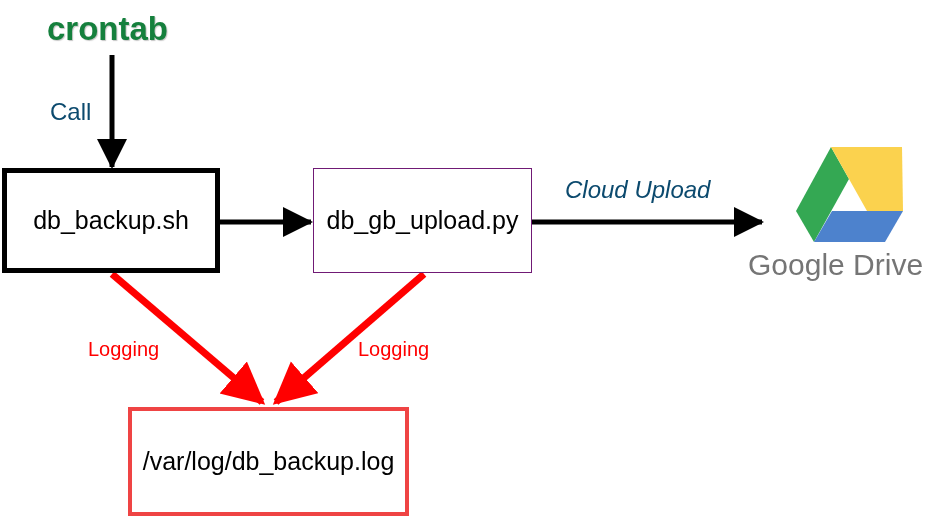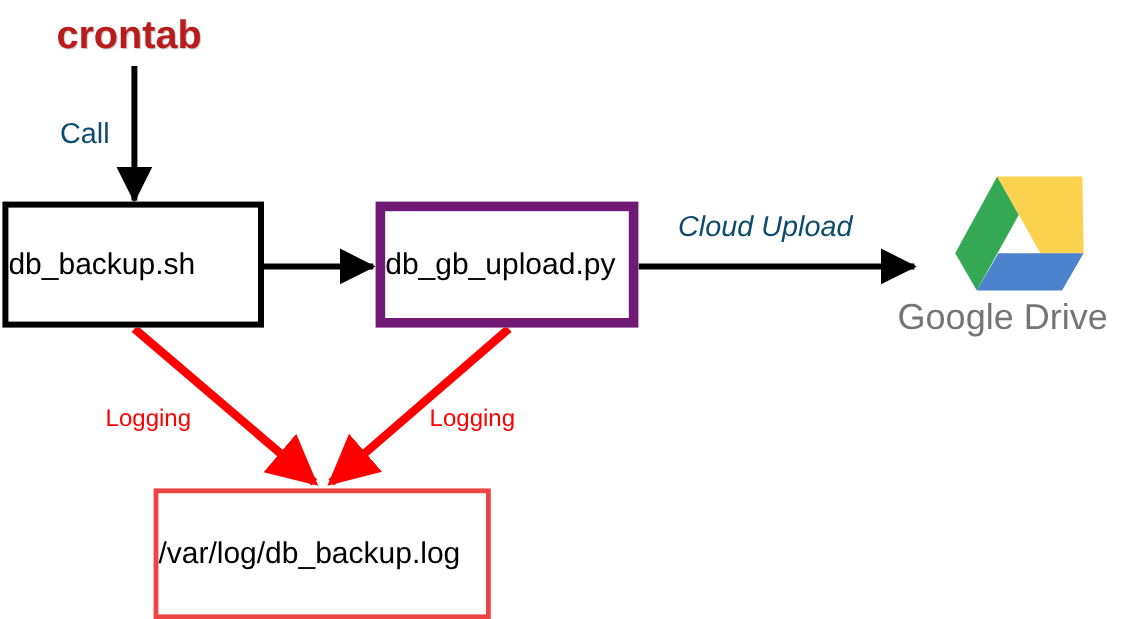--- a/index.html
+++ b/index.html
@@ -16,41 +16,42 @@
     height: 516px;
     background: #ffffff;
     overflow: hidden;
   }
   .node-box {
     position: absolute;
     box-sizing: border-box;
     background: #ffffff;
     display: flex;
     align-items: center;
+    justify-content: center;
   }
   .node-label {
     font-size: 25px;
     color: #000000;
     font-family: "Liberation Sans", sans-serif;
     letter-spacing: 0px;
     white-space: nowrap;
   }
   #box-backup {
     left: 2px;
     top: 168px;
     width: 218px;
     height: 105px;
     border: 5px solid #000000;
   }
   #box-upload {
     left: 313px;
     top: 168px;
     width: 219px;
     height: 105px;
-    border: 8px solid #701a75;
+    border: 1px solid #701a75;
   }
   #box-logfile {
     left: 128px;
     top: 407px;
     width: 281px;
     height: 109px;
     border: 4px solid #ef4444;
   }
   .edge-label {
     position: absolute;
@@ -64,21 +65,21 @@
   .label-red {
     color: #ff0000;
     font-size: 20px;
   }
   #title-crontab {
     position: absolute;
     left: 47px;
     top: 10px;
     font-size: 33px;
     font-weight: bold;
-    color: #b91c1c;
+    color: #15803d;
     text-shadow: 1px 1px 1px rgba(150,150,150,0.55);
     font-family: "Liberation Sans", sans-serif;
     white-space: nowrap;
   }
   #label-call  { left: 50px;  top: 98px; }
   #label-cloud { left: 565px; top: 176px; font-style: italic; }
   #label-log-left  { left: 88px;  top: 338px; }
   #label-log-right { left: 358px; top: 338px; }
   #svg-edges {
     position: absolute;

